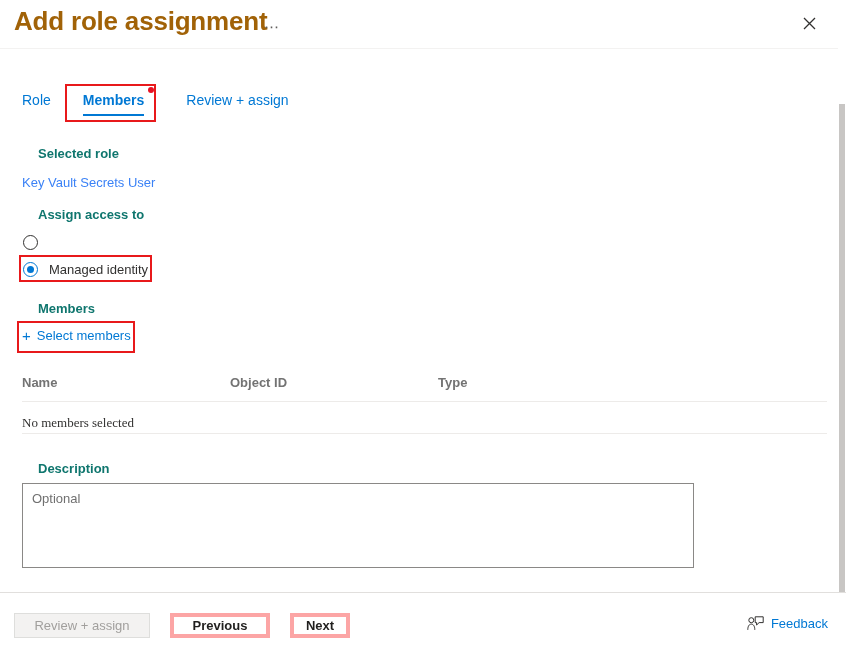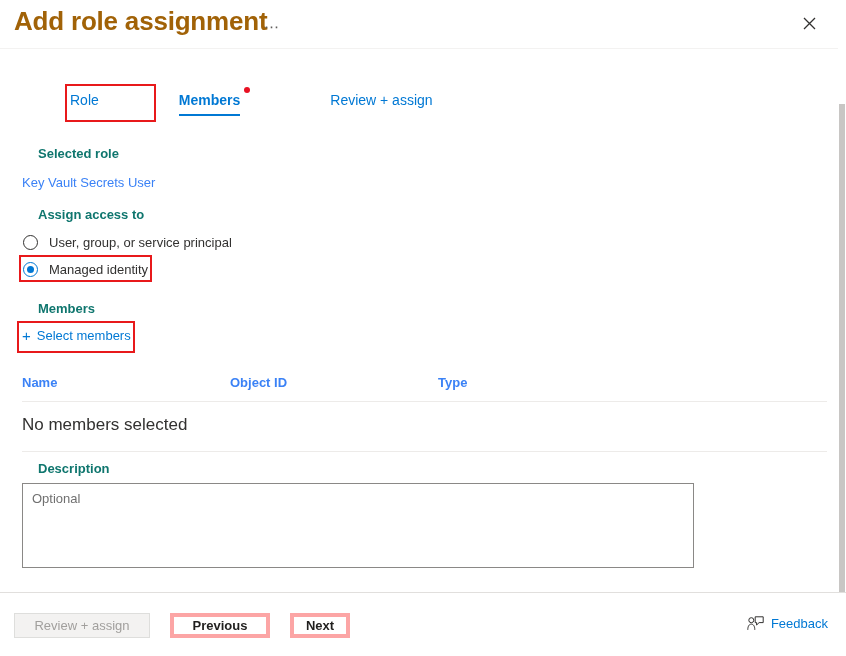--- a/index.html
+++ b/index.html
@@ -84,21 +84,20 @@
     display: flex;
     align-items: flex-start;
   }
   .tab {
     position: relative;
     font-size: 14px;
     color: #0078d4;
     cursor: pointer;
     padding: 6px 0 10px 0;
     white-space: nowrap;
-    margin-left: 48px;
   }
   .tab.sep1 { margin-right: 32px; }
   .tab.sep2 { margin-right: 42px; }
   .tab.active {
     font-weight: 700;
   }
   .tab.active .tab-underline {
     position: absolute;
     left: 0;
     right: 0;
@@ -209,34 +208,35 @@
   .members-table {
     position: absolute;
     left: 22px;
     top: 375px;
     width: 805px;
   }
   .tbl-head {
     display: flex;
     font-size: 13px;
     font-weight: 600;
-    color: #3b82f6;
+    color: #737373;
     padding-bottom: 11px;
     border-bottom: 1px solid #edebe9;
   }
   .col-name   { width: 208px; }
   .col-object { width: 208px; }
   .col-type   { width: 120px; }
   .tbl-row {
     display: flex;
-    font-size: 17px;
+    font-size: 13px;
     color: #323130;
     padding-top: 13px;
-    padding-bottom: 16px;
+    padding-bottom: 2px;
     border-bottom: 1px solid #edebe9;
+    font-family: Liberation Serif, serif;
   }
 
   
   .desc-box {
     position: absolute;
     left: 22px;
     top: 483px;
     width: 672px;
     height: 85px;
     border: 1px solid #8a8886;
@@ -355,21 +355,20 @@
 <div class="anno anno-radio"></div>
 <div class="anno anno-link"></div>
 
 <div class="section-label lbl-selected-role">Selected role</div>
 <div class="static-text val-selected-role">Key Vault Secrets User</div>
 
 <div class="section-label lbl-assign-access">Assign access to</div>
 
 <div class="radio-row r1">
   <span class="radio-mark"></span>
-  <span class="radio-label">User, group, or service principal</span>
 </div>
 
 <div class="radio-row r2 checked">
   <span class="radio-mark"></span>
   <span class="radio-label">Managed identity</span>
 </div>
 
 <div class="section-label lbl-members">Members</div>
 <div class="select-members">
   <span class="plus-icon">+</span>

